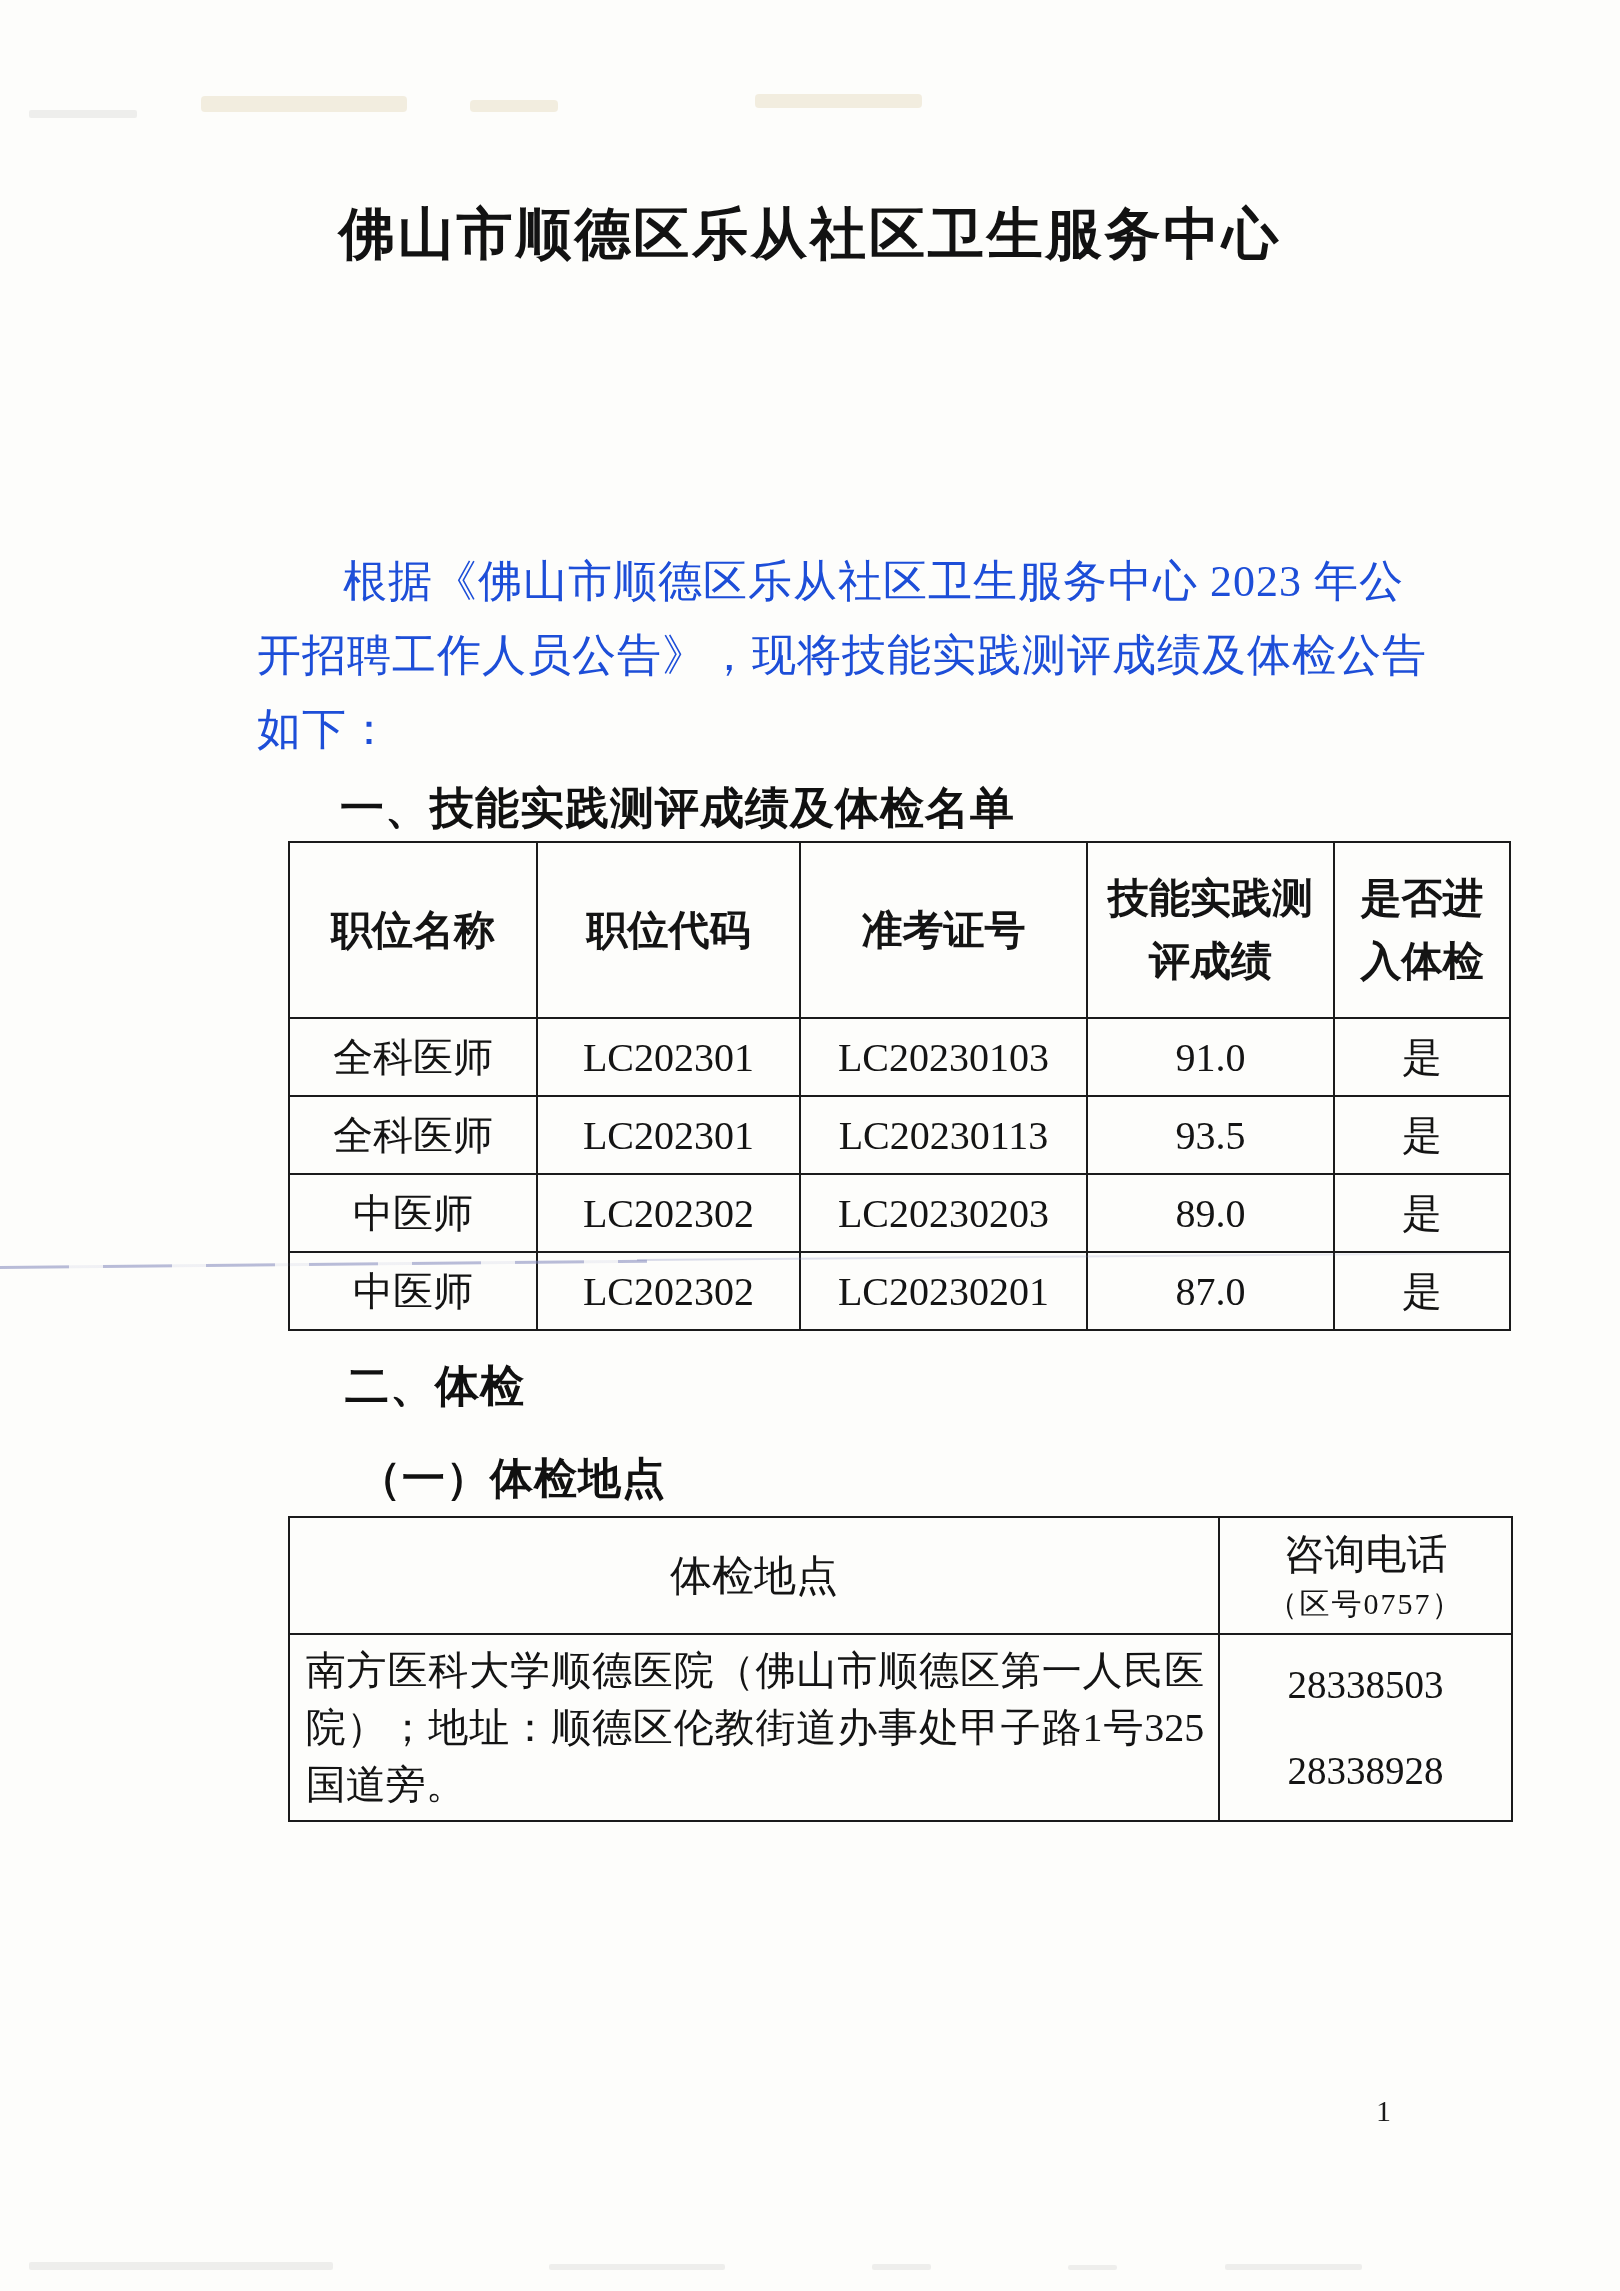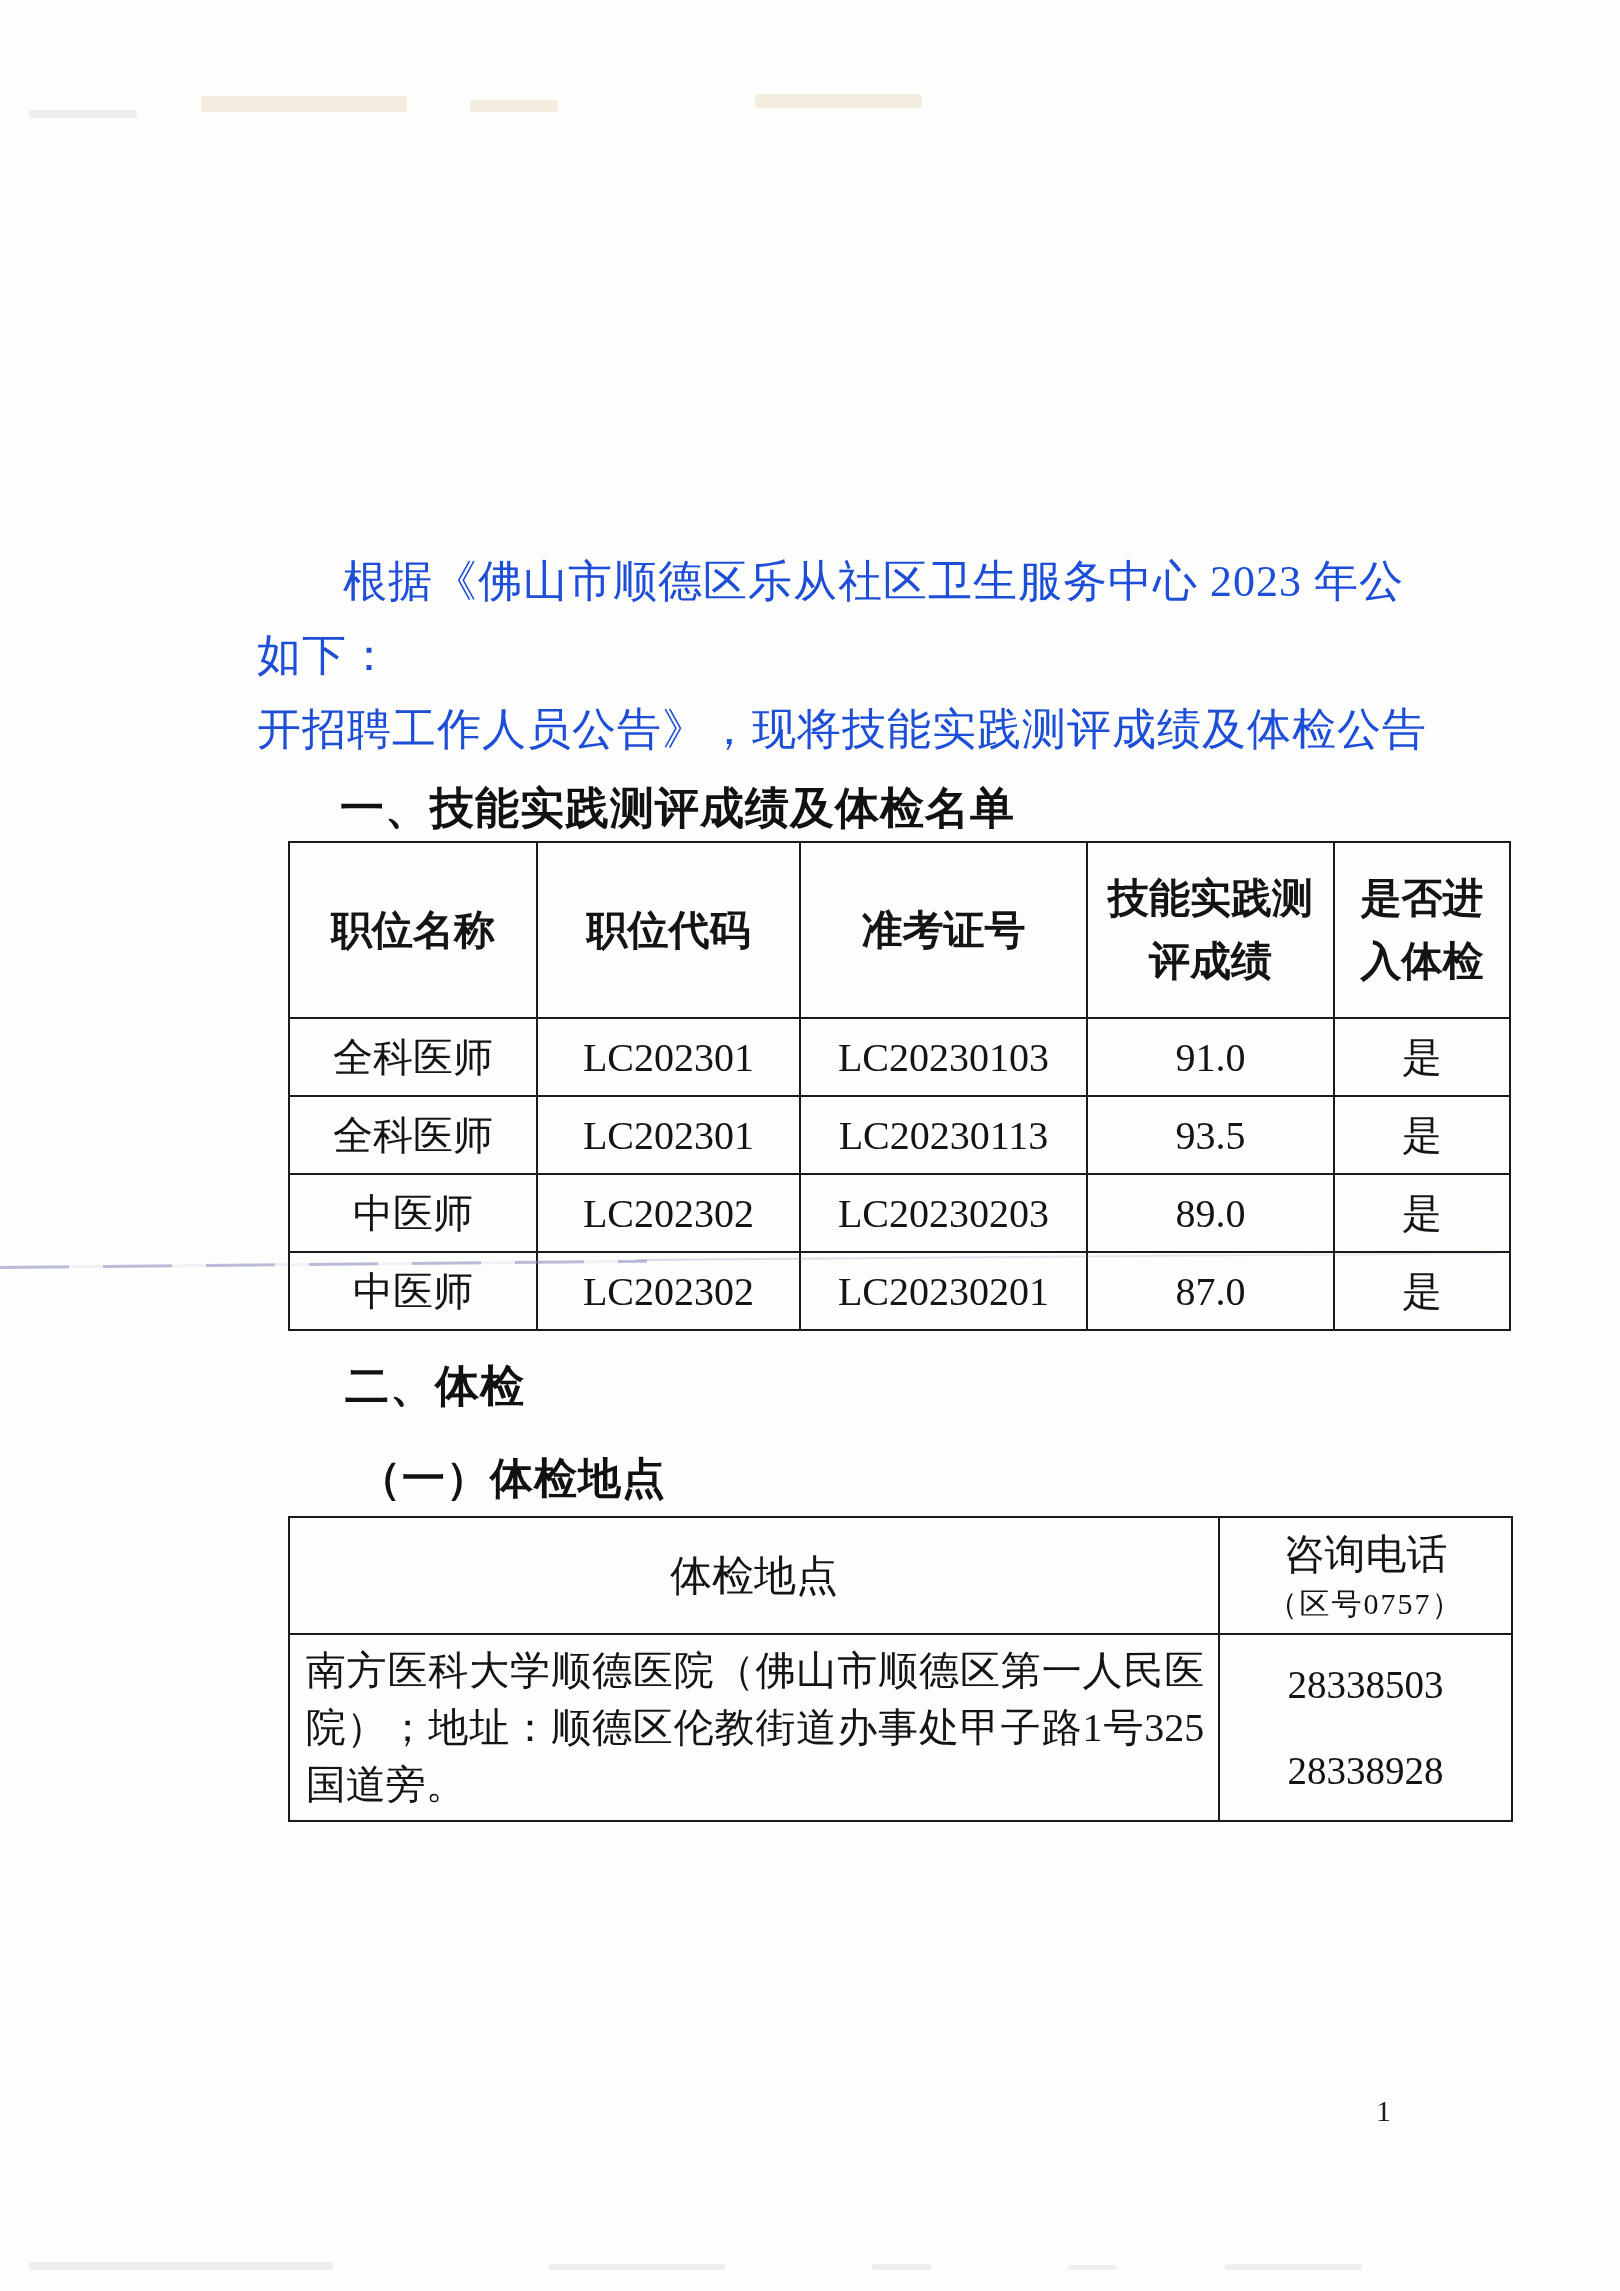--- a/index.html
+++ b/index.html
@@ -95,26 +95,27 @@
 <body>
 
 <div class="page">
 
   <div class="artifact smudge" style="left:201px;top:96px;width:206px;height:15.7px;"></div>
   <div class="artifact smudge" style="left:470px;top:100px;width:88px;height:11.8px;"></div>
   <div class="artifact smudge" style="left:755px;top:94px;width:167px;height:13.7px;"></div>
   <div class="artifact noise" style="left:29px;top:110px;width:108px;height:7.8px;"></div>
 
   <div class="title-block">
+    <div>佛山市顺德区乐从社区卫生服务中心</div>
   </div>
 
   <div class="intro">
     <span class="line indent">根据《佛山市顺德区乐从社区卫生服务中心 2023 年公</span>
+    <span class="line">开招聘工作人员公告》，现将技能实践测评成绩及体检公告</span>
     <span class="line">如下：</span>
-    <span class="line">开招聘工作人员公告》，现将技能实践测评成绩及体检公告</span>
   </div>
 
   <div id="sec1" class="sec-heading">一、技能实践测评成绩及体检名单</div>
 
   <table id="results-table" class="doc-table">
     <colgroup>
       <col style="width:248px">
         <col style="width:263px">
         <col style="width:287px">
         <col style="width:247px">

